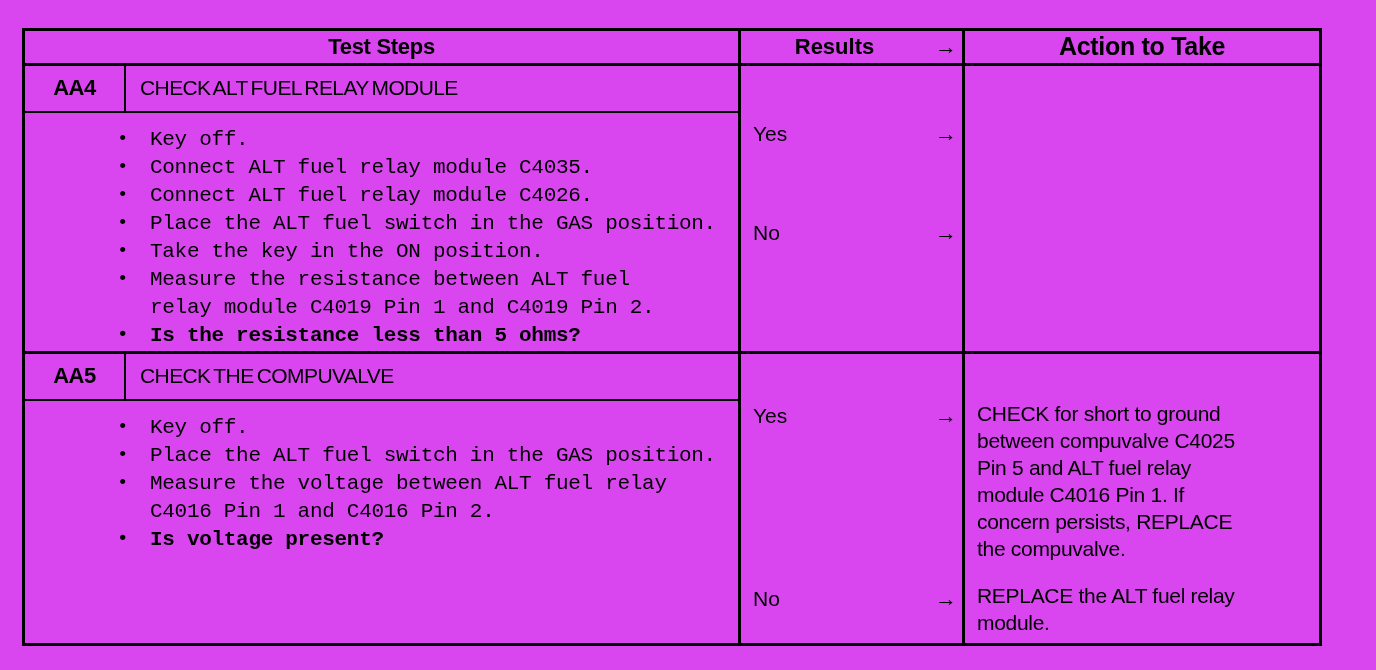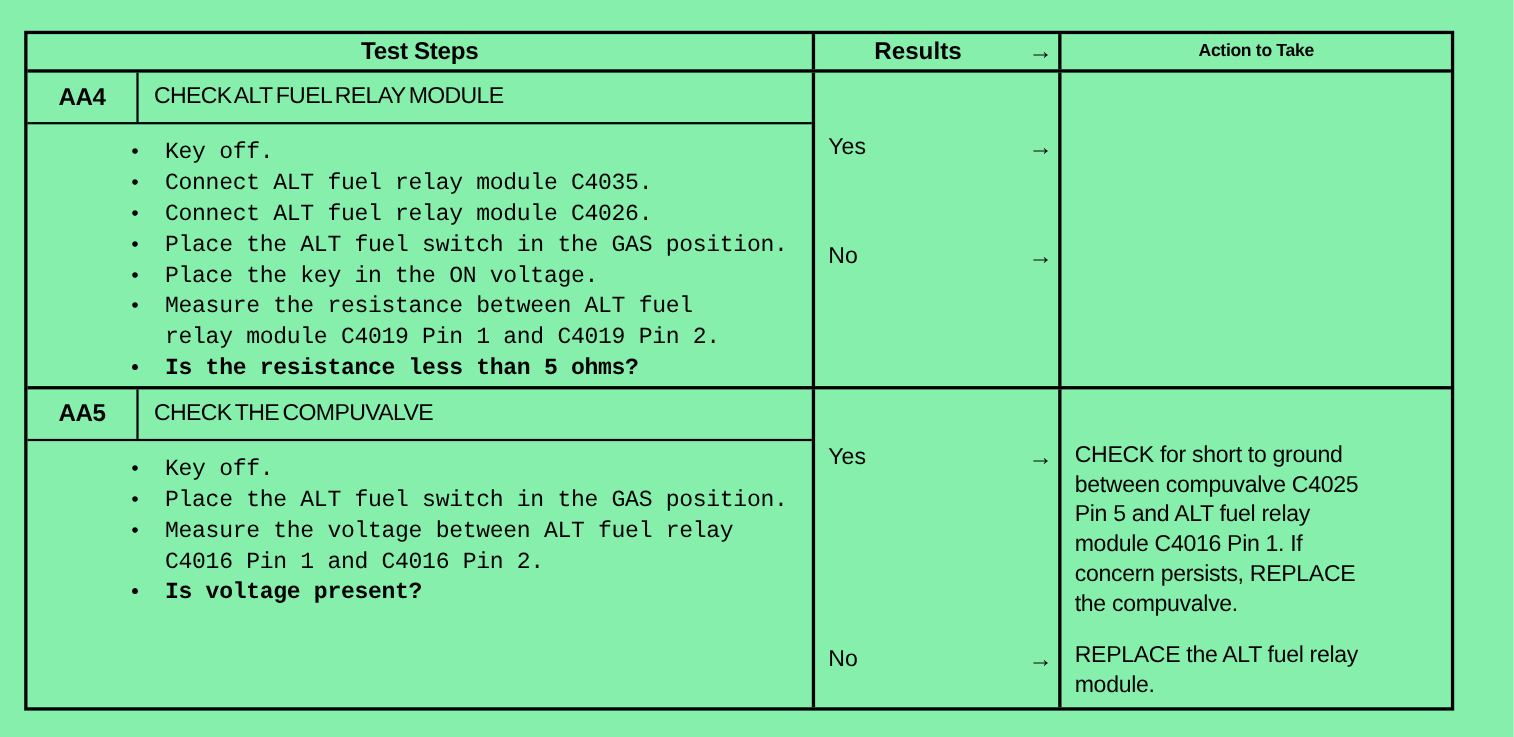--- a/index.html
+++ b/index.html
@@ -1,37 +1,37 @@
 <!DOCTYPE html>
 <html><head>
 <meta charset="utf-8">
 <style>
   * { margin:0; padding:0; box-sizing:border-box; }
   html,body { background:#e8e8e6; }
   .canvas {
     position:relative; width:1376px; height:670px;
-    background:#86efac; overflow:hidden;
+    background:#d946ef; overflow:hidden;
     font-family:"Liberation Sans","DejaVu Sans",sans-serif;
     color:#000000;
   }
   .ptable {
     position:absolute; left:22px; top:28px;
     width:1300px; height:618px;
     border:3px solid #000;
     display:flex; flex-direction:column;
   }
   
   .hdr { display:flex; height:35px; border-bottom:3px solid #000; flex:none; }
   .hdr-c1 { width:716px; border-right:3px solid #000; text-align:center;
             font-weight:bold; font-size:22px; line-height:31px; letter-spacing:-0.3px; }
   .hdr-c2 { width:224px; border-right:3px solid #000; position:relative;
             font-weight:bold; font-size:22px; line-height:31px; }
   .hdr-c2 .hlabel { position:absolute; left:0; right:34px; text-align:center; }
   .hdr-c2 .harrow { position:absolute; right:5px; top:0; font-weight:bold; }
-  .hdr-c3 { width:354px; text-align:center; font-weight:bold; font-size:16px;
+  .hdr-c3 { width:354px; text-align:center; font-weight:bold; font-size:25px;
             line-height:31px; letter-spacing:-0.3px; }
   
   .block { display:flex; flex:none; }
   .block.first { height:288px; border-bottom:3px solid #000; }
   .block.last { flex:1; }
   .b-left { width:716px; border-right:3px solid #000; display:flex; flex-direction:column; }
   .label-row { display:flex; height:47px; border-bottom:2px solid #000; flex:none; }
   .id-cell { width:101px; border-right:2px solid #000; text-align:center;
              font-weight:bold; font-size:22px; line-height:44px; letter-spacing:-0.5px; }
   .title-cell { flex:1; font-size:21px; line-height:44px; padding-left:14px;
@@ -74,21 +74,21 @@
       <div class="b-left">
         <div class="label-row">
           <div class="id-cell">AA4</div>
           <div class="title-cell">CHECK ALT FUEL RELAY MODULE</div>
         </div>
         <ul class="bullets">
           <li>Key off.</li>
           <li>Connect ALT fuel relay module C4035.</li>
           <li>Connect ALT fuel relay module C4026.</li>
           <li>Place the ALT fuel switch in the GAS position.</li>
-          <li>Place the key in the ON voltage.</li>
+          <li>Take the key in the ON position.</li>
           <li>Measure the resistance between ALT fuel
 relay module C4019 Pin 1 and C4019 Pin 2.</li>
           <li class="q">Is the resistance less than 5 ohms?</li>
         </ul>
       </div>
       <div class="b-mid">
         <div class="result-entry s0-y0">
           <span>Yes</span>
           <span class="arrow">→</span>
         </div>

